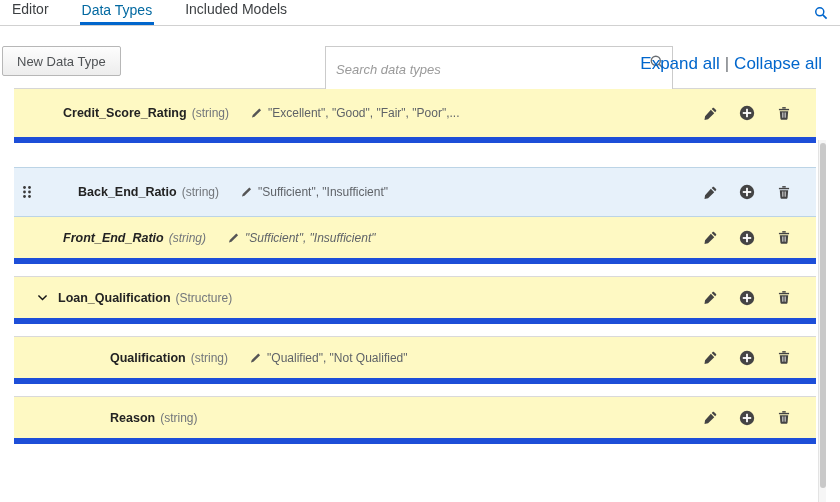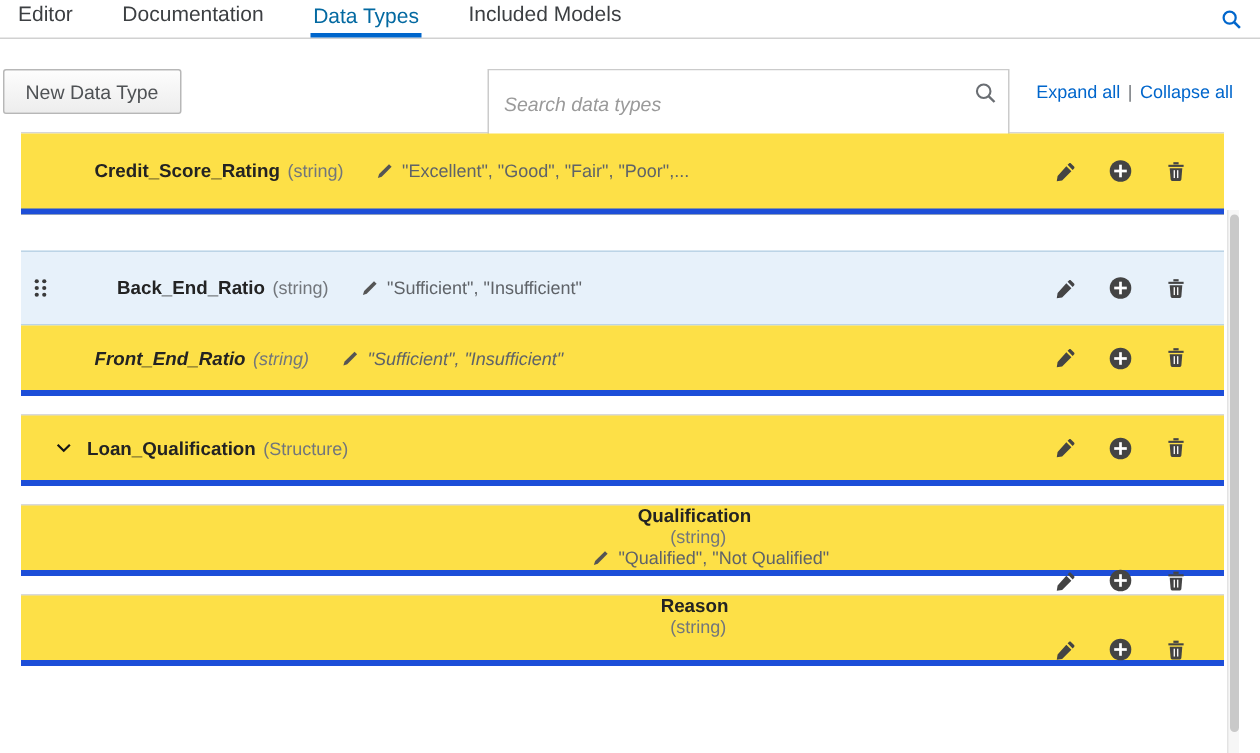--- a/index.html
+++ b/index.html
@@ -28,33 +28,33 @@
     font-family:"Liberation Sans", sans-serif; font-size:13px; color:#4f5255;
     background:linear-gradient(#fdfdfd,#ededed); border:1px solid #b7b7b7; border-radius:2px; cursor:pointer;
   }
   .search-box { position:absolute; left:323px; top:0; width:348px; height:46px; border:1px solid #cbcbcb; background:#fff; }
   .search-box input {
     width:100%; height:100%; border:none; outline:none; padding:0 30px 0 10px;
     font-family:"Liberation Sans", sans-serif; font-size:13px; color:#444;
   }
   .search-box input::placeholder { color:#9a9a9a; font-style:italic; }
   .search-box .mag { position:absolute; right:7px; top:7px; }
-  .links { position:absolute; right:0; top:8px; font-size:12px; white-space:nowrap; }
+  .links { position:absolute; right:0; top:8px; font-size:17px; white-space:nowrap; }
   .links a { color:#0066cc; text-decoration:none; cursor:pointer; }
   .links .sep { color:#72767b; margin:0 5px; }
 
   
   .list { margin:12px 0 0 14px; width:802px; border-top:1px solid #d6d6d6; }
-  .dt-row { position:relative; display:flex; align-items:center; background:#fde047; border-bottom:4px solid #1d4ed8; }
+  .dt-row { position:relative; display:flex; align-items:center; background:#fef9c3; border-bottom:6px solid #1d4ed8; }
   .r0 { height:54px; padding-left:49px; }
   .r1 { height:50px; margin-top:24px; padding-left:64px; background:#e7f1fa;
         border-top:1px solid #bcd4e6; border-bottom:1px solid #bcd4e6; }
   .r2 { height:47px; padding-left:49px;font-style:italic; }
   .r3 { height:48px; margin-top:12px; padding-left:22px; border-top:1px solid #d9d9d9; }
-  .r4, .r5 { height:48px; margin-top:12px; padding-left:96px; border-top:1px solid #d9d9d9;flex-direction:column; }
+  .r4, .r5 { height:48px; margin-top:12px; padding-left:96px; border-top:1px solid #d9d9d9; }
 
   .row-name { font-size:12.5px; font-weight:bold; color:#232323; white-space:nowrap; }
   .row-type { font-size:12px; color:#72767b; margin-left:5px; white-space:nowrap; }
   .constraint { display:flex; align-items:center; gap:6px; margin-left:22px; font-size:12px; color:#5f6368; white-space:nowrap; }
   .chev { display:flex; align-items:center; margin-right:9px; cursor:pointer; }
   .actions { margin-left:auto; display:flex; align-items:center; gap:21px; padding-right:24px; }
   .act { width:16px; height:16px; cursor:pointer; display:flex; align-items:center; justify-content:center; background:none; border:none; padding:0; }
   .drag-grip { position:absolute; left:6px; top:16px; }
 
   
@@ -64,21 +64,20 @@
   }
   .scroll-thumb { position:absolute; left:1px; top:3px; width:6px; height:345px; background:#c9c9c9; border-radius:3px; }
 </style>
 </head>
 <body>
 
 <div class="page">
 
   <div class="tabbar">
     <div class="tab">Editor</div>
-    <div class="tab">Documentation</div>
     <div class="tab active">Data Types</div>
     <div class="tab">Included Models</div>
   </div>
   <span class="global-search">
     <svg width="14" height="14" viewBox="0 0 16 16">
         <circle cx="6.6" cy="6.6" r="4.6" fill="none" stroke="#0066cc" stroke-width="1.7"></circle>
         <line x1="10.1" y1="10.1" x2="14.4" y2="14.4" stroke="#0066cc" stroke-width="1.9"></line>
       </svg>
   </span>
 

